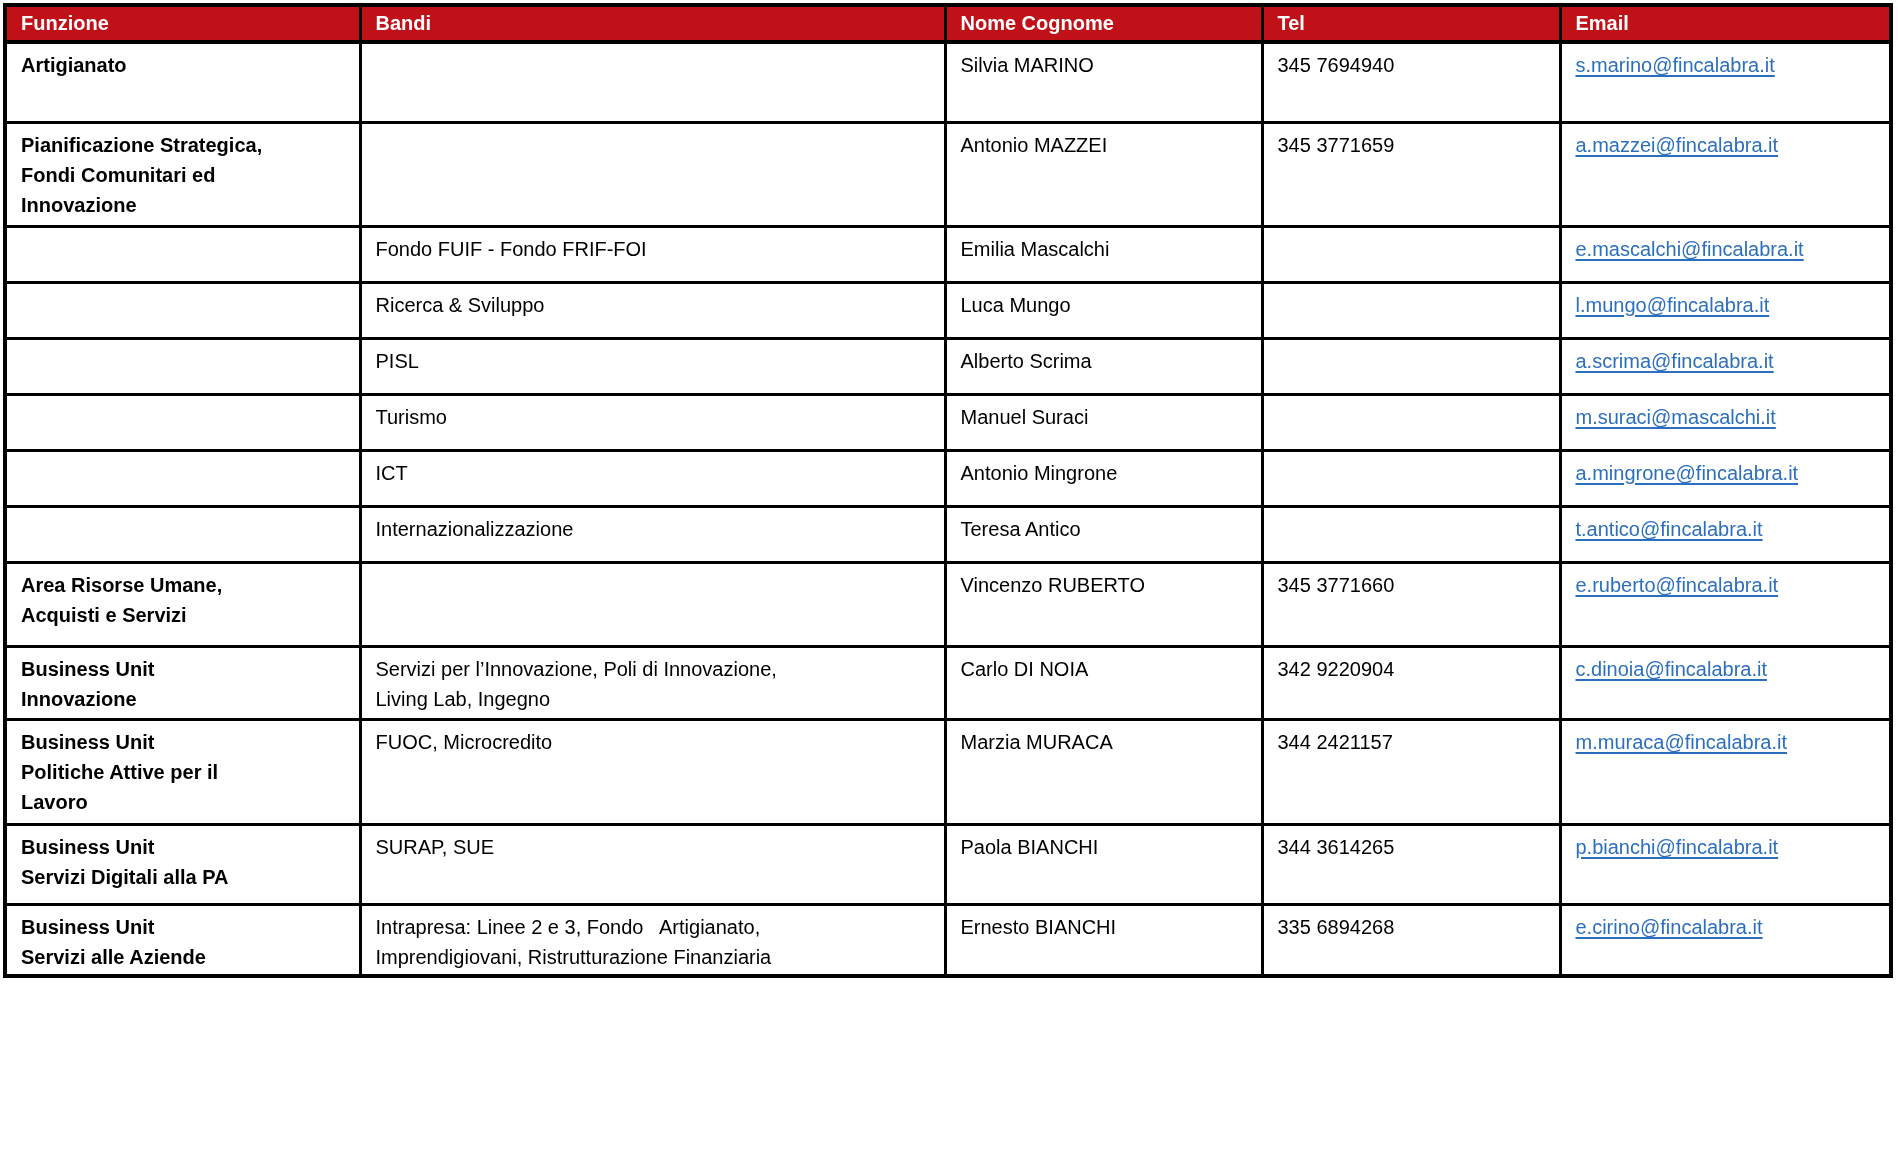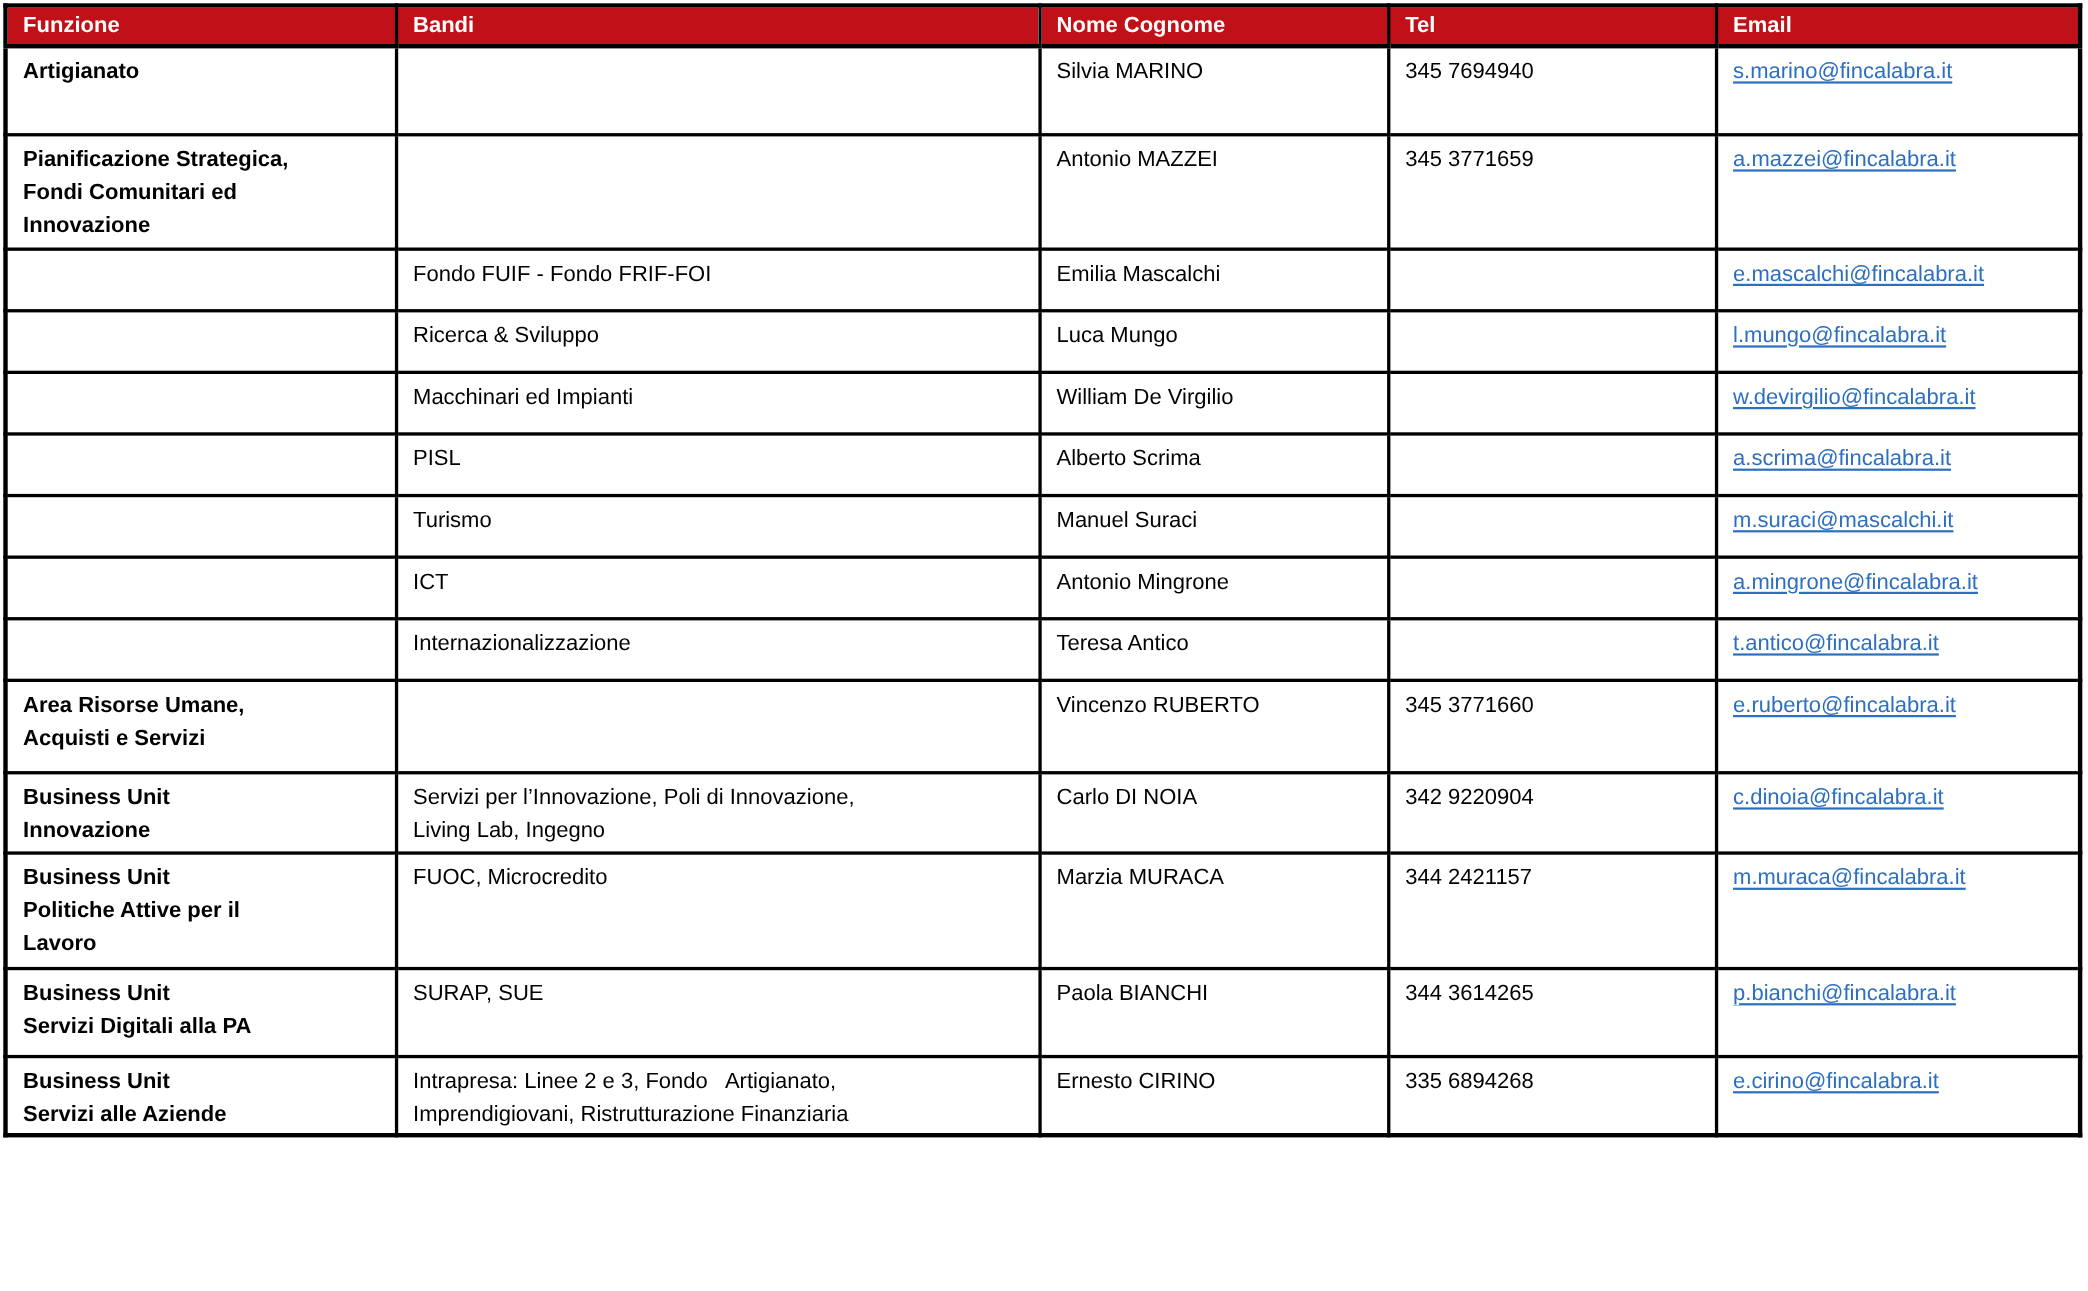--- a/index.html
+++ b/index.html
@@ -108,27 +108,20 @@
     </tr>
     <tr class="h56">
       <td class="c-fun"></td>
       <td class="c-ban">Ricerca &amp; Sviluppo</td>
       <td class="c-nom">Luca Mungo</td>
       <td class="c-tel"></td>
       <td class="c-ema"><a href="#" class="email">l.mungo@fincalabra.it</a></td>
     </tr>
     <tr class="h56">
       <td class="c-fun"></td>
-      <td class="c-ban">Macchinari ed Impianti</td>
-      <td class="c-nom">William De Virgilio</td>
-      <td class="c-tel"></td>
-      <td class="c-ema"><a href="#" class="email">w.devirgilio@fincalabra.it</a></td>
-    </tr>
-    <tr class="h56">
-      <td class="c-fun"></td>
       <td class="c-ban">PISL</td>
       <td class="c-nom">Alberto Scrima</td>
       <td class="c-tel"></td>
       <td class="c-ema"><a href="#" class="email">a.scrima@fincalabra.it</a></td>
     </tr>
     <tr class="h56">
       <td class="c-fun"></td>
       <td class="c-ban">Turismo</td>
       <td class="c-nom">Manuel Suraci</td>
       <td class="c-tel"></td>
@@ -180,18 +173,18 @@
       <td class="c-ban">SURAP, SUE</td>
       <td class="c-nom">Paola BIANCHI</td>
       <td class="c-tel">344 3614265</td>
       <td class="c-ema"><a href="#" class="email">p.bianchi@fincalabra.it</a></td>
     </tr>
     <tr class="h72">
       <td class="c-fun">Business Unit
 Servizi alle Aziende</td>
       <td class="c-ban">Intrapresa: Linee 2 e 3, Fondo   Artigianato,
 Imprendigiovani, Ristrutturazione Finanziaria</td>
-      <td class="c-nom">Ernesto CIRINO</td>
+      <td class="c-nom">Ernesto BIANCHI</td>
       <td class="c-tel">335 6894268</td>
       <td class="c-ema"><a href="#" class="email">e.cirino@fincalabra.it</a></td>
     </tr>
   </tbody>
 </table>
 
 </body></html>

